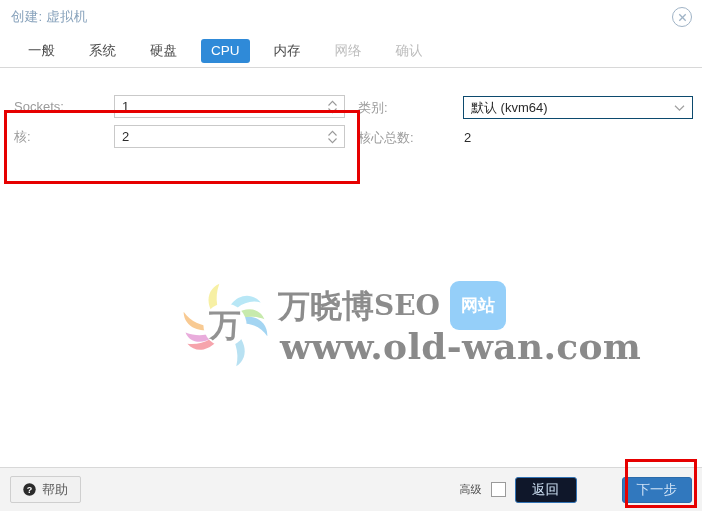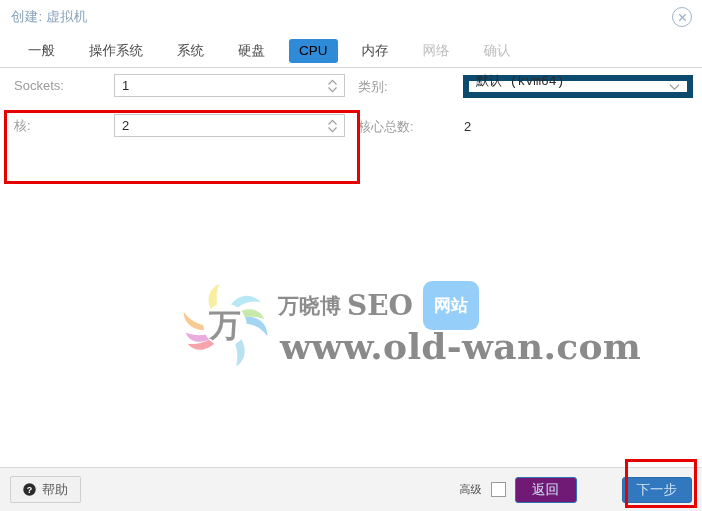--- a/index.html
+++ b/index.html
@@ -83,21 +83,21 @@
     color: #4a4a4a;
     padding: 3px 10px;
     margin-right: 14px;
     border-radius: 3px;
     white-space: nowrap;
     cursor: pointer;
     line-height: 18px;
   }
   .tab.active {
     background: #2f8ad8;
-    color: #000000;
+    color: #ffffff;
   }
   .tab.disabled {
     color: #bdbdbd;
     cursor: default;
   }
 
   
   .content {
     flex: 1 1 auto;
     position: relative;
@@ -108,22 +108,23 @@
   .form {
     position: absolute;
     left: 0;
     top: 6px;
     width: 702px;
     display: flex;
   }
   .form-col {
     display: grid;
     grid-template-columns: auto 1fr;
-    row-gap: 17px;
-    align-items: center;
+    row-gap: 7px;
+    align-items: center;
+    margin-top: 21px;
   }
   .col-left {
     width: 352px;
     padding-left: 14px;
     box-sizing: border-box;
     grid-template-columns: 100px 231px;
   }
   .col-right {
     width: 340px;
     padding-left: 6px;
@@ -159,27 +160,26 @@
     transform: translateY(-50%);
     width: 11px;
     height: 15px;
     cursor: pointer;
   }
   .spinner svg { display: block; }
 
   .select-field {
     position: relative;
     height: 23px;
-    border: 6px solid #0c4a6e;
-    background: #ffffff;
-    box-sizing: border-box;
-    display: flex;
-    align-items: flex-end;
-    cursor: pointer;
-    font-family: Liberation Mono, monospace;
+    border: 1px solid #0c4a6e;
+    background: #ffffff;
+    box-sizing: border-box;
+    display: flex;
+    align-items: center;
+    cursor: pointer;
   }
   .select-field .val {
     font-size: 13px;
     color: #2b2b2b;
     padding-left: 7px;
     line-height: 21px;
     white-space: nowrap;
   }
   .chev {
     position: absolute;
@@ -237,33 +237,33 @@
   }
   .wm-line1 {
     position: absolute;
     left: 100px;
     top: 6px;
     display: flex;
     align-items: center;
   }
   .wm-cn {
     font-family: "DejaVu Serif", "Liberation Serif", serif;
-    font-size: 21px;
+    font-size: 32px;
     font-weight: bold;
     color: #2f2f2f;
     letter-spacing: 0px;
     line-height: 36px;
   }
   .wm-seo {
     font-family: "DejaVu Serif", "Liberation Serif", serif;
     font-size: 28px;
     font-weight: bold;
     color: #2f2f2f;
     line-height: 36px;
-    margin-left: 6px;
+    margin-left: 0;
   }
   .wm-badge {
     margin-left: 10px;
     background: #3fa9f5;
     color: #ffffff;
     font-family: "DejaVu Sans", "Liberation Sans", sans-serif;
     font-size: 17px;
     font-weight: bold;
     border-radius: 9px;
     padding: 14px 11px;
@@ -333,21 +333,21 @@
     height: 15px;
     border: 1px solid #9a9a9a;
     background: #ffffff;
     box-sizing: border-box;
     cursor: pointer;
   }
   .btn-blue {
     height: 26px;
     min-width: 62px;
     padding: 0 14px;
-    background: #701a75;
+    background: #0f172a;
     border: 1px solid #3273b5;
     border-radius: 3px;
     color: #cfe2f5;
     font-size: 13.5px;
     line-height: 24px;
     text-align: center;
     cursor: pointer;
     box-sizing: border-box;
     white-space: nowrap;
   }
@@ -368,21 +368,20 @@
     <div class="close-btn">
       <svg width="11" height="11" viewBox="0 0 11 11" aria-hidden="true">
         <line x1="2.3" y1="2.3" x2="8.7" y2="8.7" stroke="#9fb3c6" stroke-width="1.3"></line>
         <line x1="8.7" y1="2.3" x2="2.3" y2="8.7" stroke="#9fb3c6" stroke-width="1.3"></line>
       </svg>
     </div>
   </div>
 
   <div class="tabbar">
     <div class="tab">一般</div>
-    <div class="tab">操作系统</div>
     <div class="tab">系统</div>
     <div class="tab">硬盘</div>
     <div class="tab active">CPU</div>
     <div class="tab">内存</div>
     <div class="tab disabled">网络</div>
     <div class="tab disabled">确认</div>
   </div>
 
   <div class="content">
 

